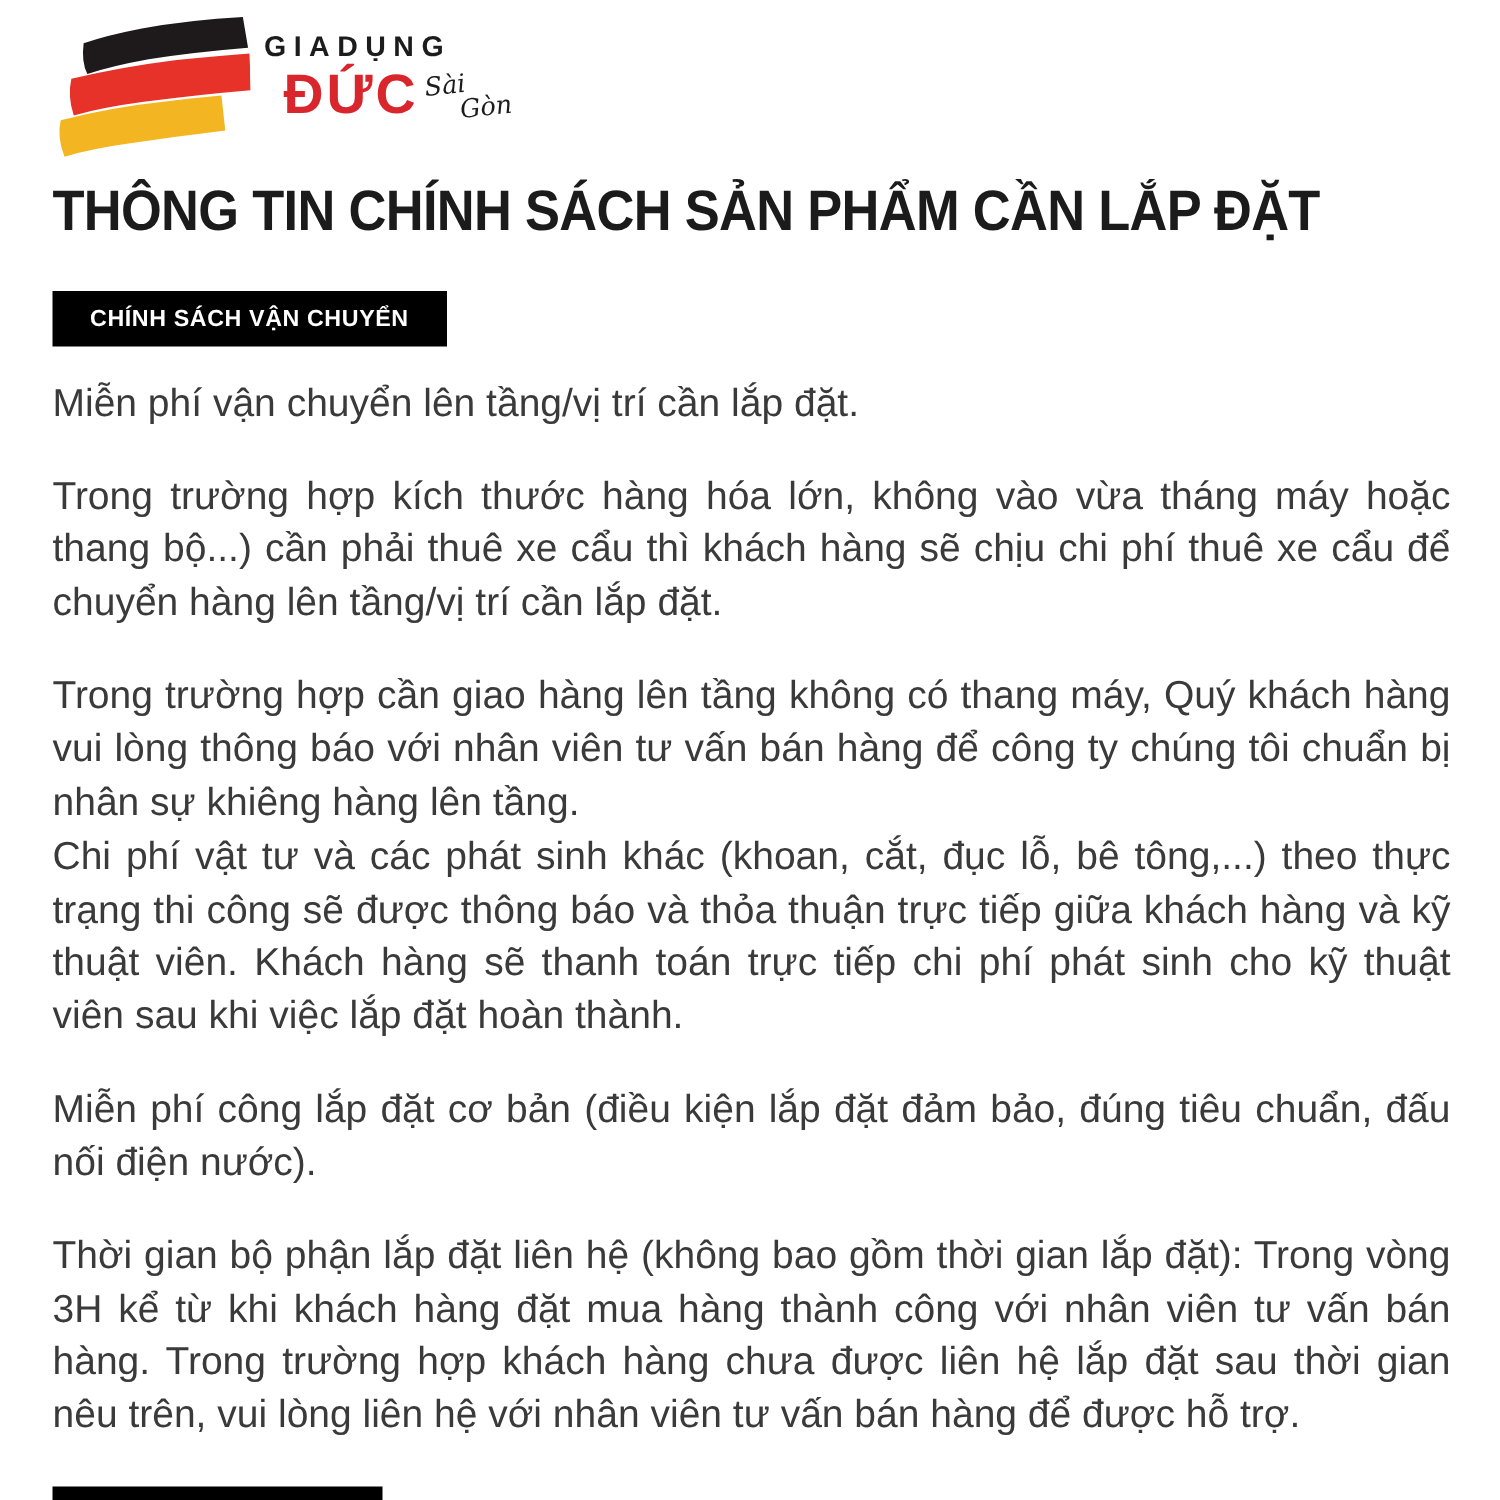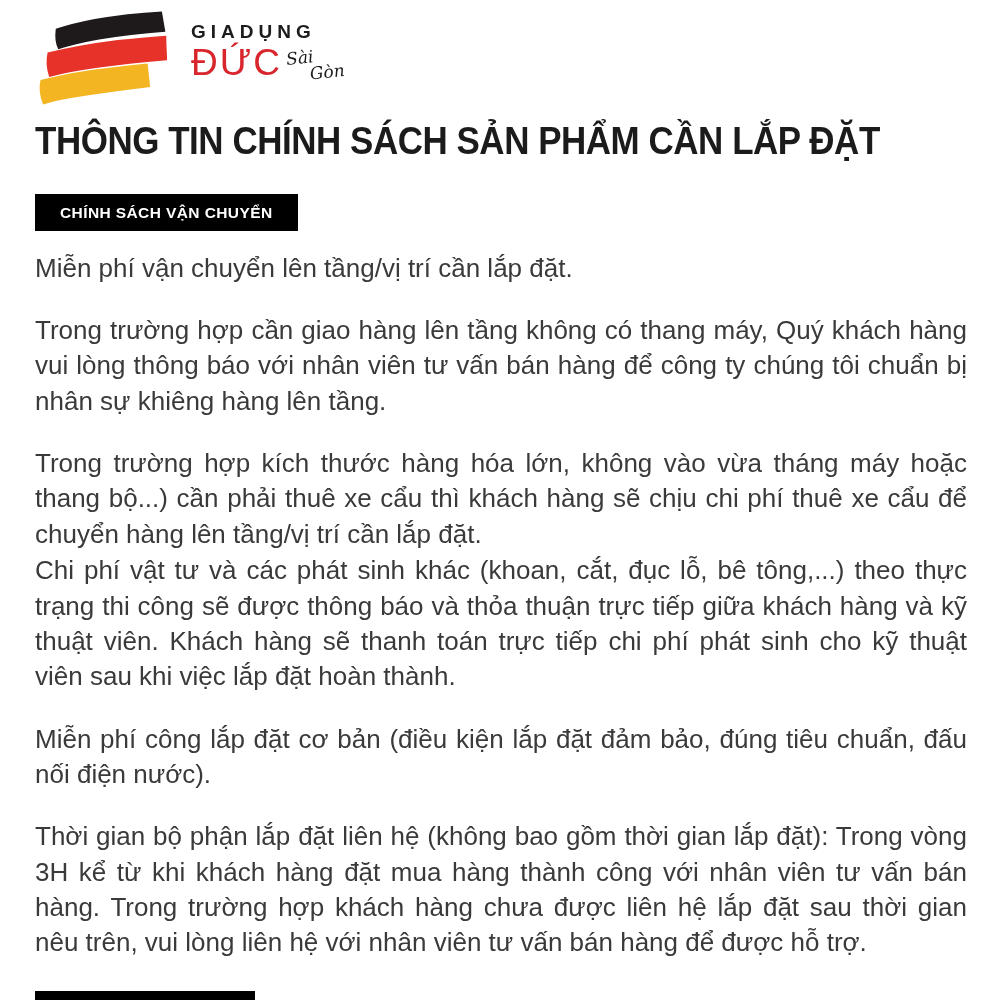--- a/index.html
+++ b/index.html
@@ -8,36 +8,37 @@
     width: 1000px;
     height: 1000px;
     background: #ffffff;
     font-family: "Liberation Sans", "DejaVu Sans", sans-serif;
     padding: 10px 33px 0 35px;
     overflow: hidden;
     color: #383838;
   }
 
   
-  .logo { display: flex; align-items: flex-start; gap: 24px; height: 98px; }
+  .logo { display: flex; align-items: flex-start; gap: 9px; height: 98px; }
   .flag-wrap { width: 132px; height: 95px; transform: rotate(-1.5deg); }
   .logo-text { padding-top: 12px; }
   .brand-top {
     font-size: 19px;
     font-weight: 700;
     letter-spacing: 5px;
     color: #1c1c1c;
     line-height: 1;
   }
   .brand-row { display: flex; align-items: flex-start; margin-top: 6px; }
   .brand-main {
     font-size: 37px;
-    font-weight: 400;
+    font-weight: 700;
     letter-spacing: 2px;
     line-height: 0.85;
+    margin-left: 13px;
   }
   .brand-script {
     font-family: "DejaVu Serif", serif;
     font-style: italic;
     font-size: 17px;
     color: #1c1c1c;
     margin-left: 5px;
     margin-top: 1px;
     transform: rotate(-6deg);
     line-height: 1.0;
@@ -105,22 +106,22 @@
     </div>
   </div>
 
   
   <h1 class="page-title">THÔNG TIN CHÍNH SÁCH SẢN PHẨM CẦN LẮP ĐẶT</h1>
 
   
   <div class="section">
     <div class="section-label">CHÍNH SÁCH VẬN CHUYỂN</div>
     <p>Miễn phí vận chuyển lên tầng/vị trí cần lắp đặt.</p>
+    <p>Trong trường hợp kích thước hàng hóa lớn, không vào vừa tháng máy hoặc thang bộ...) cần phải thuê xe cẩu thì khách hàng sẽ chịu chi phí thuê xe cẩu để chuyển hàng lên tầng/vị trí cần lắp đặt.</p>
     <p>Trong trường hợp cần giao hàng lên tầng không có thang máy, Quý khách hàng vui lòng thông báo với nhân viên tư vấn bán hàng để công ty chúng tôi chuẩn bị nhân sự khiêng hàng lên tầng.</p>
-    <p>Trong trường hợp kích thước hàng hóa lớn, không vào vừa tháng máy hoặc thang bộ...) cần phải thuê xe cẩu thì khách hàng sẽ chịu chi phí thuê xe cẩu để chuyển hàng lên tầng/vị trí cần lắp đặt.</p>
   </div>
 
   
   <div class="section">
     <p>Chi phí vật tư và các phát sinh khác (khoan, cắt, đục lỗ, bê tông,...) theo thực trạng thi công sẽ được thông báo và thỏa thuận trực tiếp giữa khách hàng và kỹ thuật viên. Khách hàng sẽ thanh toán trực tiếp chi phí phát sinh cho kỹ thuật viên sau khi việc lắp đặt hoàn thành.</p>
     <p>Miễn phí công lắp đặt cơ bản (điều kiện lắp đặt đảm bảo, đúng tiêu chuẩn, đấu nối điện nước).</p>
     <p>Thời gian bộ phận lắp đặt liên hệ (không bao gồm thời gian lắp đặt): Trong vòng 3H kể từ khi khách hàng đặt mua hàng thành công với nhân viên tư vấn bán hàng. Trong trường hợp khách hàng chưa được liên hệ lắp đặt sau thời gian nêu trên, vui lòng liên hệ với nhân viên tư vấn bán hàng để được hỗ trợ.</p>
   </div>
 
   

